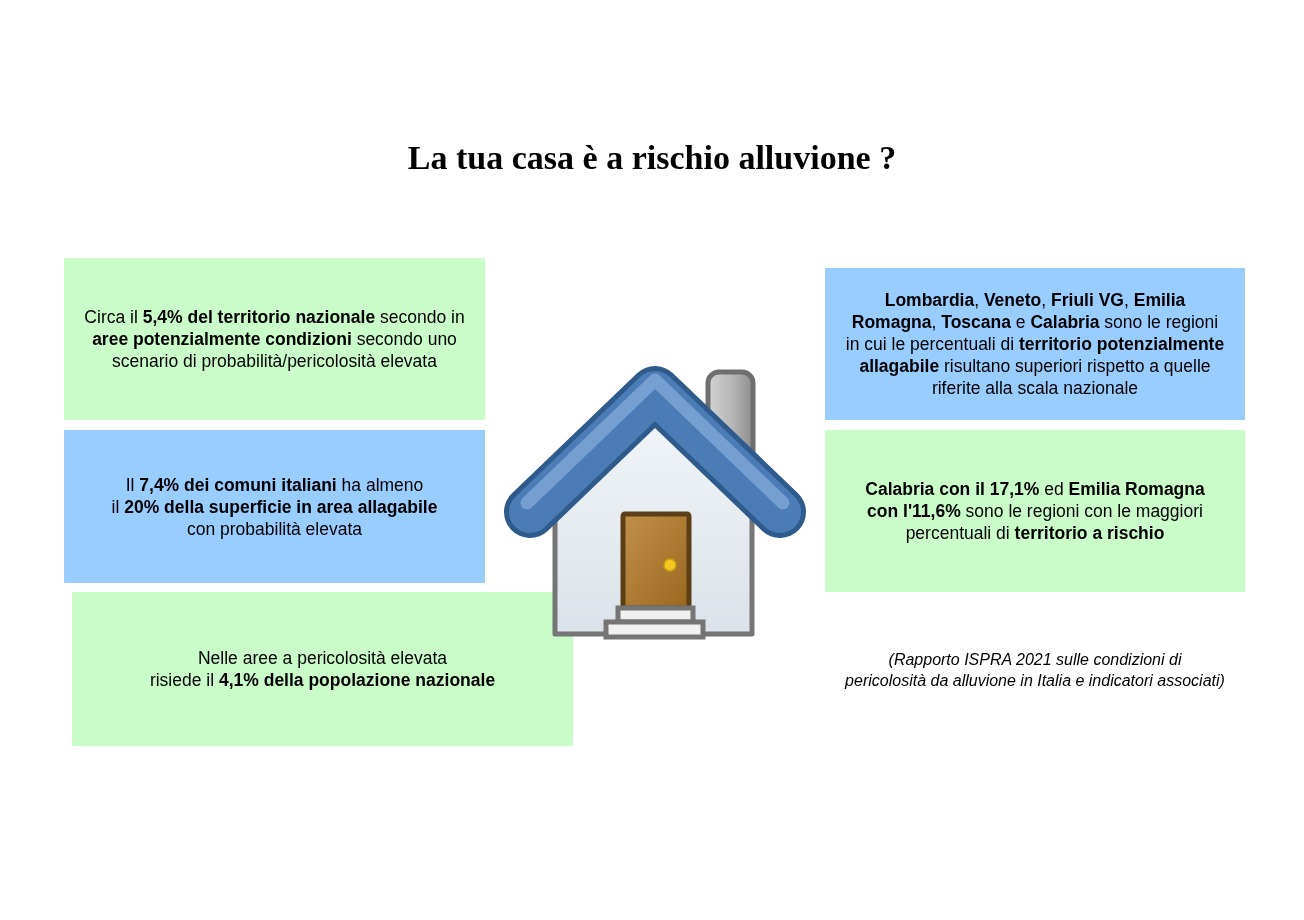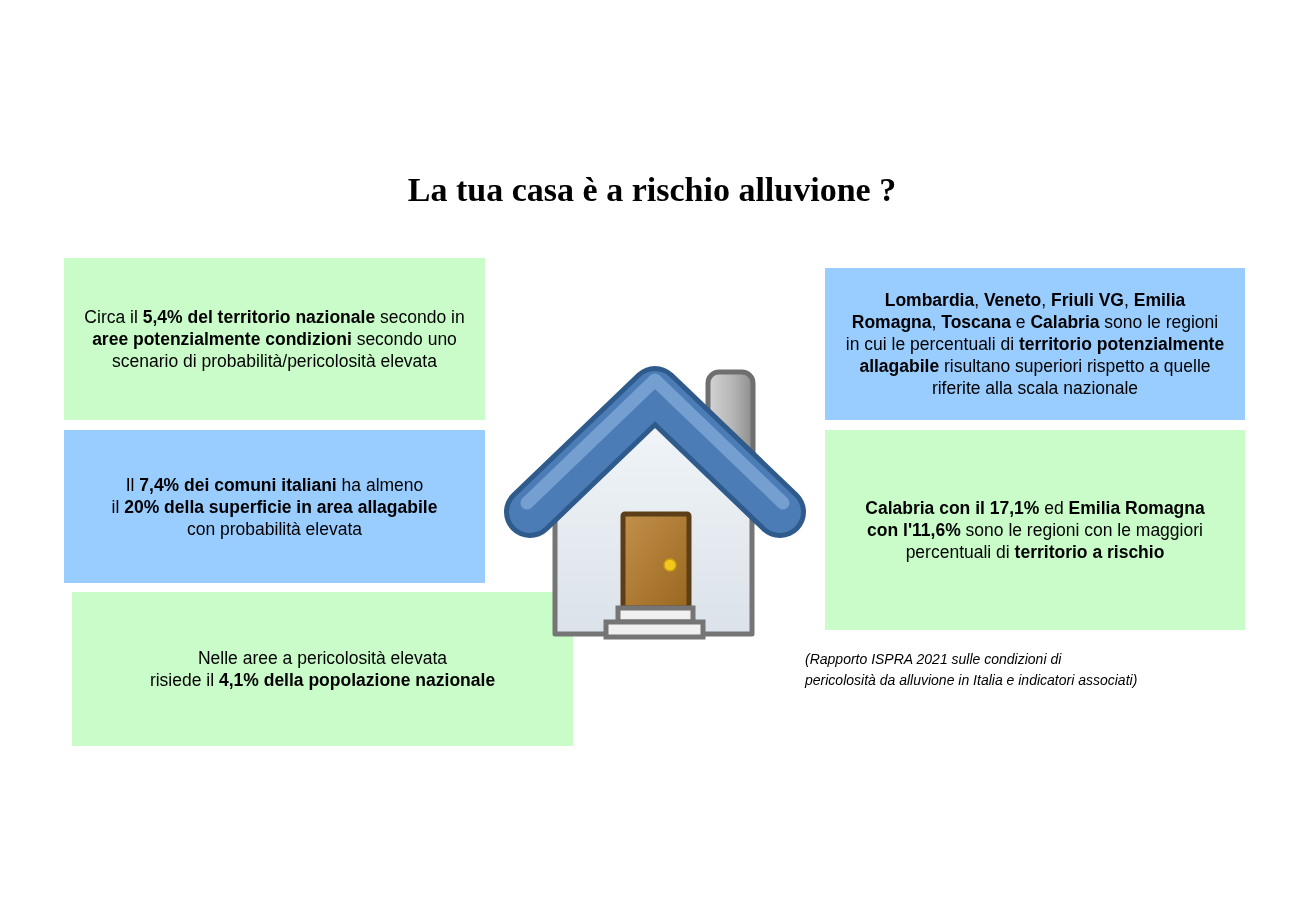--- a/index.html
+++ b/index.html
@@ -16,46 +16,45 @@
   .title {
     position: absolute;
     left: 0;
     top: 137px;
     width: 100%;
     text-align: center;
     font-family: "Liberation Serif", serif;
     font-weight: 700;
     font-size: 34px;
     line-height: 42px;
-    margin-top: 32px;
   }
   .info-box {
     position: absolute;
     display: flex;
     align-items: center;
     justify-content: center;
     text-align: center;
     font-size: 17.5px;
     line-height: 22px;
     white-space: nowrap;
   }
   .box-l1 { left: 64px;  top: 258px; width: 421px; height: 162px; }
   .box-l2 { left: 64px;  top: 430px; width: 421px; height: 153px; align-items: center; }
   .box-l3 { left: 72px;  top: 592px; width: 501px; height: 154px; }
   .box-r1 { left: 825px; top: 268px; width: 420px; height: 152px; }
-  .box-r2 { left: 825px; top: 430px; width: 420px; height: 200px; }
+  .box-r2 { left: 825px; top: 430px; width: 420px; height: 162px; }
   .bold { font-weight: 700; }
   .source-note {
     position: absolute;
     left: 805px;
     top: 649px;
     width: 460px;
-    text-align: left;
+    text-align: center;
     font-style: italic;
-    font-size: 14px;
+    font-size: 16px;
     line-height: 21px;
     white-space: nowrap;
   }
   .house {
     position: absolute;
     left: 505px;
     top: 352px;
     overflow: visible;
   }
 </style>

